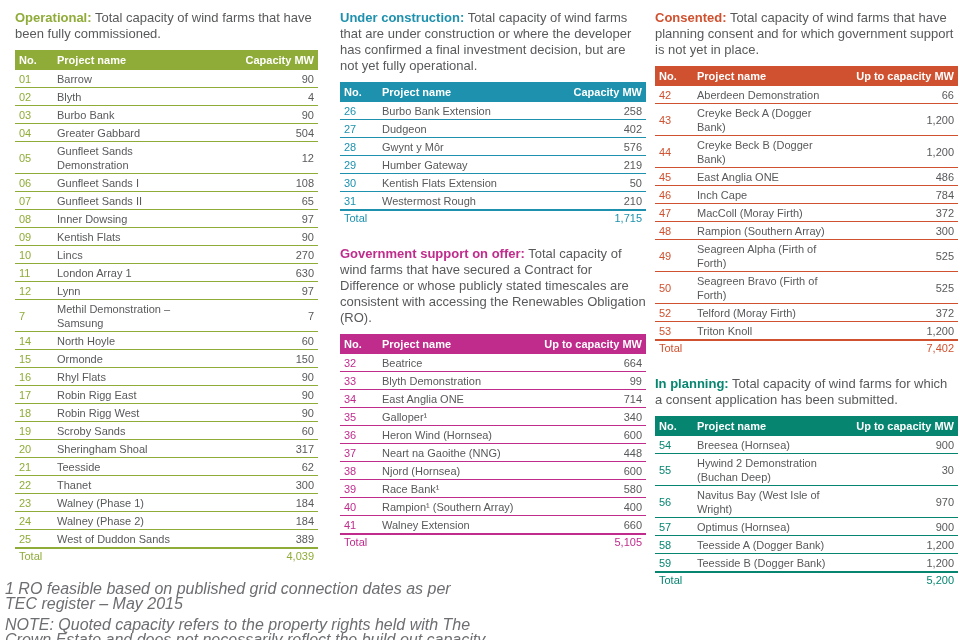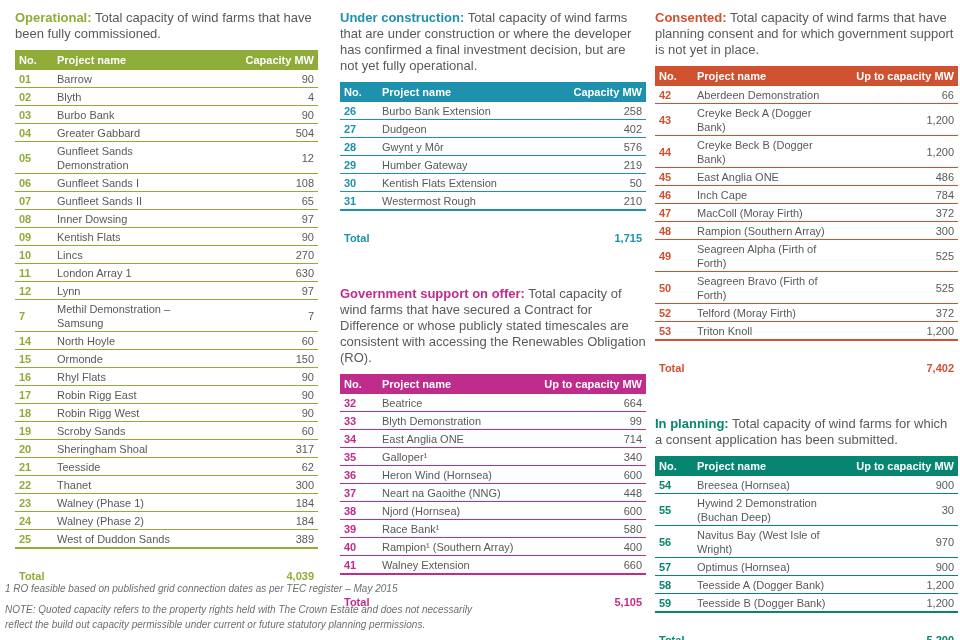--- a/index.html
+++ b/index.html
@@ -29,36 +29,36 @@
     text-align:left;padding:3px 4px;line-height:14px;white-space:nowrap;
   }
   table.captable th.cap{text-align:right;}
   table.captable th.no{width:30px;}
   table.captable th.cap{width:104px;}
   table.captable td{
     padding:2px 4px 1px 4px;line-height:14px;
     border-bottom:1px solid var(--c);
     color:#58595b;vertical-align:middle;
   }
-  table.captable td.no{color:var(--c);font-weight:bold;}
+  table.captable td.no{color:var(--c);font-weight:normal;}
   table.captable td.cap{text-align:right;}
   table.captable tfoot td{
     border-top:2px solid var(--c);border-bottom:none;
-    color:var(--c);font-weight:bold;padding:20px 4px;
+    color:var(--c);font-weight:normal;padding:0 4px;
   }
 
   .sec-operational{--c:#8fac38;}
   .sec-underconstruction{--c:#1d91ad;}
   .sec-govsupport{--c:#bf2c8c;}
   .sec-consented{--c:#d0512f;}
   .sec-inplanning{--c:#068570;}
 
   .footnotes{position:absolute;left:5px;top:581px;width:482px;}
   .footnotes p{
-    margin:0 0 6px 0;font-size:10px;line-height:15px;
+    margin:0 0 6px 0;font-size:16px;line-height:15px;
     font-style:italic;color:#6d6e71;
   }
 </style>
 </head>
 <body>
 
 <div class="col col1">
   <div class="section sec-operational">
     <p class="intro"><strong>Operational:</strong> <span>Total capacity of wind farms that have been fully commissioned.</span></p>
     <table class="captable">

